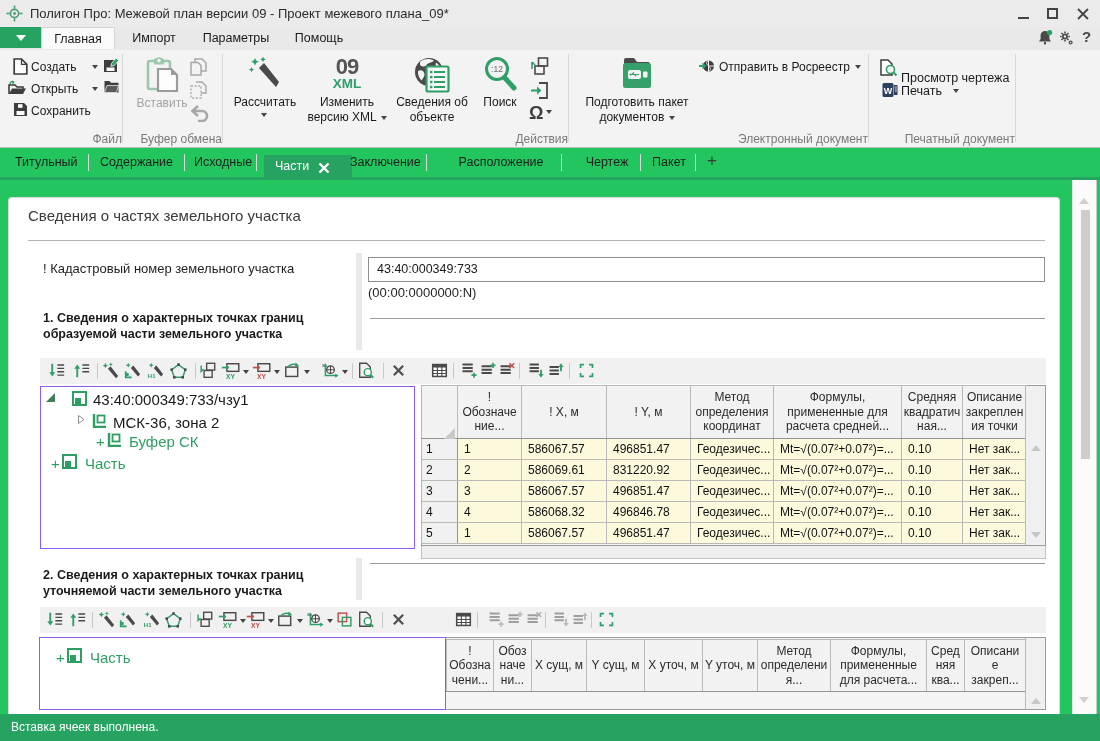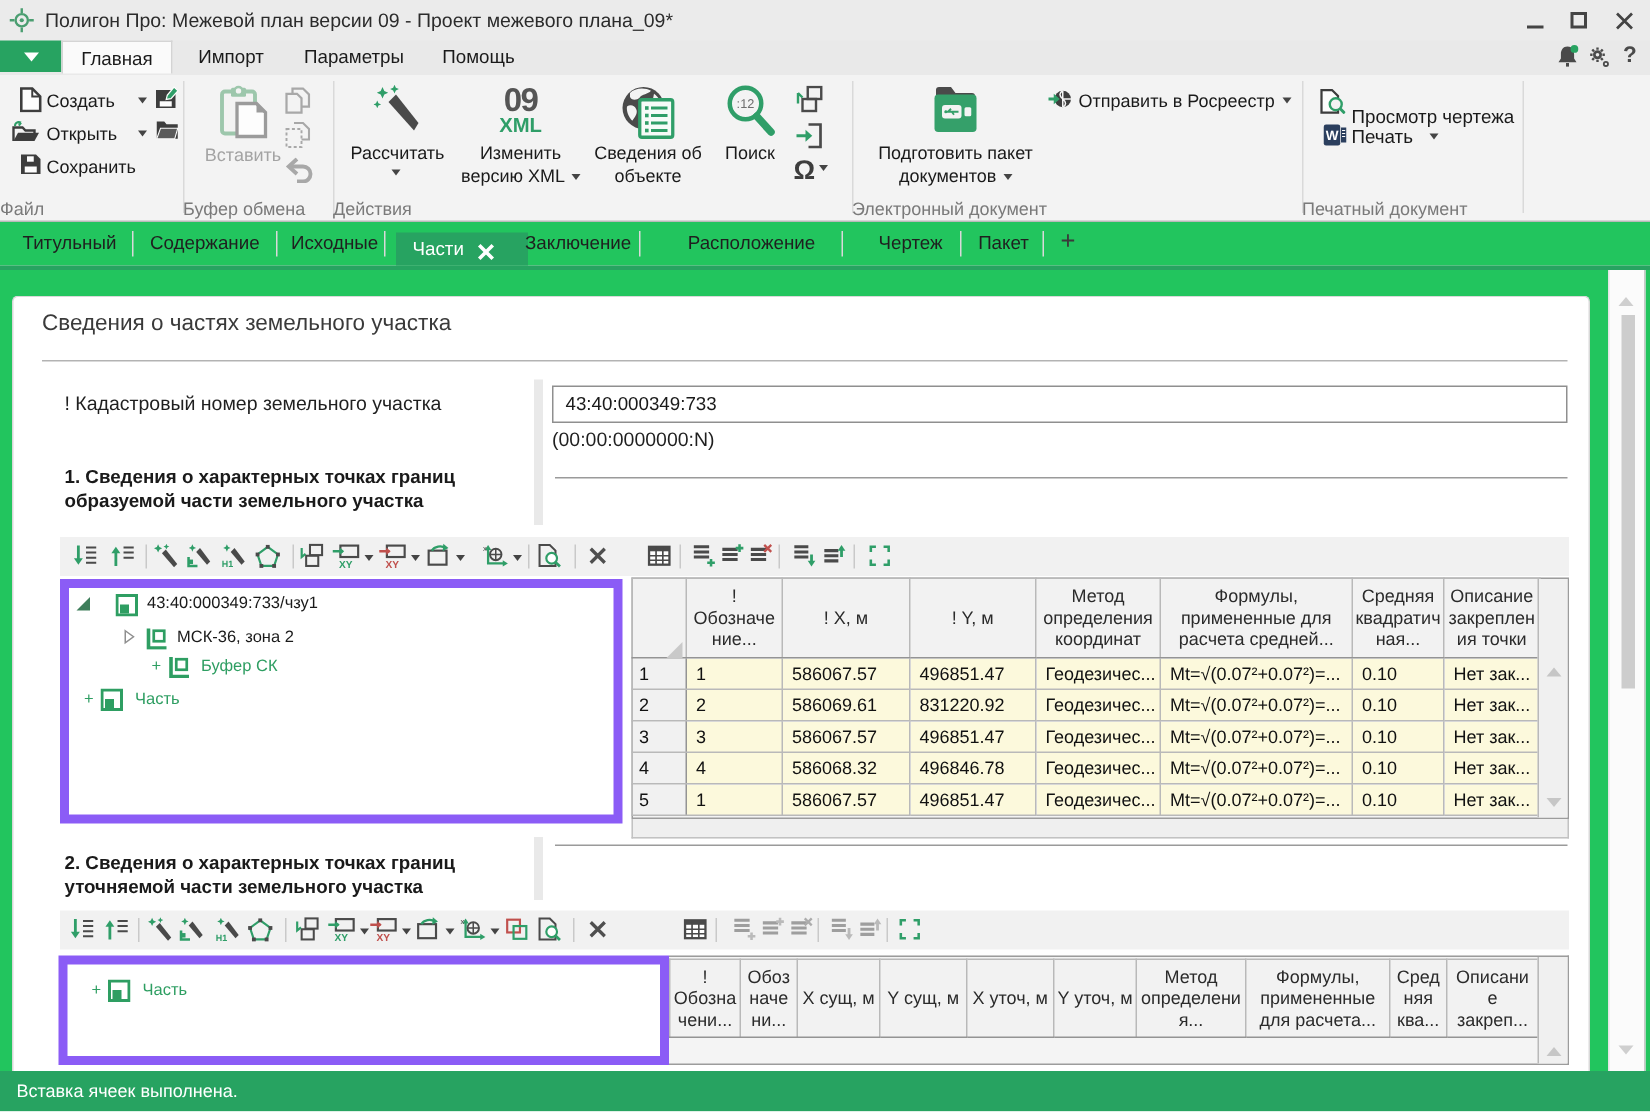--- a/index.html
+++ b/index.html
@@ -16,42 +16,42 @@
   
   .tabrow { position:absolute; left:0; top:27px; width:1100px; height:23px; background:#e9e9e9; }
   .filebtn { position:absolute; left:0; top:0; width:41px; height:21px; background:#27a361; }
   .filebtn .tri { position:absolute; left:16px; top:8px; width:0; height:0; border-left:5px solid transparent; border-right:5px solid transparent; border-top:6px solid #fff; }
   .rtab { position:absolute; top:0; height:22px; line-height:22px; font-size:12.5px; color:#1a1a1a; text-align:center; }
   .rtab.active { background:#fafafa; border:1px solid #d4d4d4; border-bottom:none; }
 
   
   .ribbon { position:absolute; left:0; top:50px; width:1100px; height:98px; background:#f3f3f3; border-bottom:1px solid #bababa; }
   .gsep { position:absolute; top:4px; height:88px; width:1px; background:#d9d9d9; }
-  .glabel { position:absolute; top:82px; font-size:12px; color:#7a7a7a; text-align:left; }
+  .glabel { position:absolute; top:82px; font-size:12px; color:#7a7a7a; text-align:right; }
   .rbtxt { position:absolute; font-size:12px; color:#1a1a1a; }
   .dis { color:#a3a3a3; }
   .dda { display:inline-block; width:0; height:0; border-left:3.5px solid transparent; border-right:3.5px solid transparent; border-top:4px solid #444; vertical-align:middle; }
 
   
   .doctabs { position:absolute; left:0; top:148px; width:1100px; height:29px; background:#22c55e; }
   .dtab { position:absolute; top:0px; height:29px; line-height:29px; font-size:12.5px; color:#1f1f1f; text-align:center; }
   .dtab-sep { position:absolute; top:6px; height:17px; width:1px; background:#d9d9d9; }
   .dtab.active { background:#27a361; color:#fff; top:7px; height:22px; line-height:22px; text-align:left; padding-left:11px; }
   .greenline { position:absolute; left:0; top:177px; width:1100px; height:3px; background:#27a361; }
 
   
   .content { position:absolute; left:0; top:180px; width:1100px; height:535px; background:#22c55e; }
   .panel { position:absolute; left:8px; top:17px; width:1052px; height:518px; background:#fff; border:1px solid #d9d9d9; border-radius:4px 4px 0 0; border-bottom:none; }
 
   .toolbar { position:absolute; height:26px; background:#f1f1f1; }
   .tb-sep { position:absolute; top:5px; width:1px; height:16px; background:#c9c9c9; }
   .tico { position:absolute; top:4px; width:17px; height:17px; }
   .tdda { position:absolute; top:12px; width:0; height:0; border-left:3px solid transparent; border-right:3px solid transparent; border-top:4px solid #444; }
   .gray-ico { filter:grayscale(1) opacity(0.5); }
-  .tree { position:absolute; background:#fff; border:6px solid #8b5cf6; font-size:11px; }
+  .tree { position:absolute; background:#fff; border:1px solid #8b5cf6; font-size:15px; }
   .titem { position:absolute; white-space:nowrap; }
   .green { color:#2e9e62; }
   .tblwrap { position:absolute; background:#f4f4f4; border:1px solid #9c9c9c; }
   table.grid { border-collapse:collapse; table-layout:fixed; }
   table.grid td, table.grid th { border:1px solid #b9b9b9; font-size:12px; font-weight:normal; overflow:hidden; white-space:nowrap; }
   table.grid th { background:#f2f2f2; color:#2b2b2b; text-align:center; line-height:14.5px; border-bottom:1px solid #949494; padding:0 1px; }
   table.grid td { background:#fcf9dc; color:#111; padding:0 0 0 6px; }
   table.grid td.n { background:#f1f1f1; padding-left:4px; border-right:1px solid #949494; }
   .vsc { position:absolute; background:#f0f0f0; border-left:1px solid #b9b9b9; }
   .uarr { width:0;height:0;border-left:5px solid transparent;border-right:5px solid transparent;border-bottom:6px solid #c6c6c6; position:absolute; }

